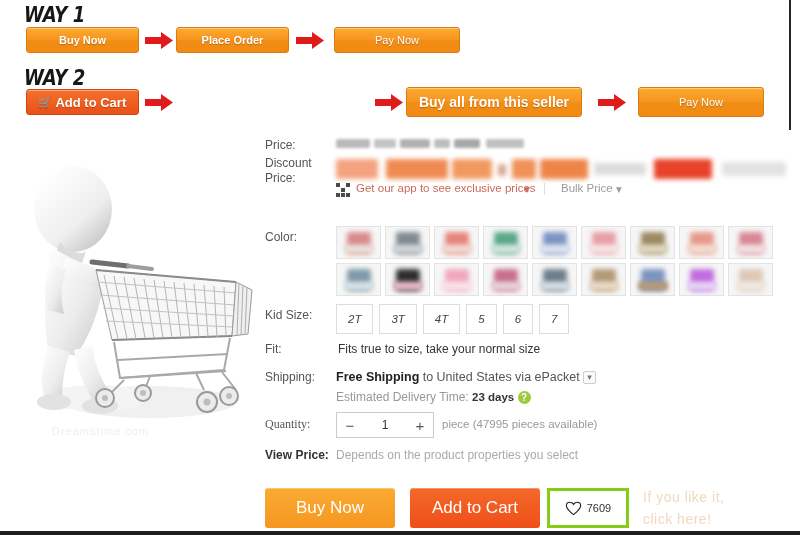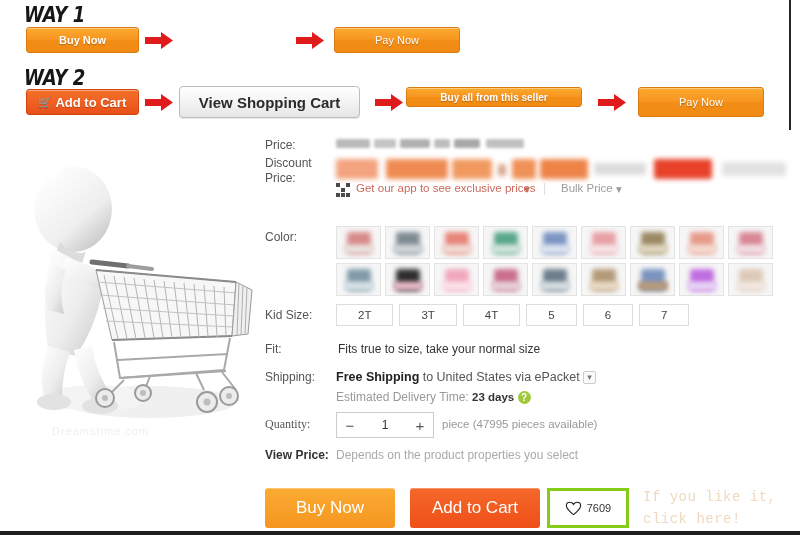--- a/index.html
+++ b/index.html
@@ -123,24 +123,24 @@
     width:24px; height:22px; border-radius:3px; filter: blur(2.6px);
   }
   .sw .blob2{
     position:absolute; left:50%; top:72%; transform:translate(-50%,-50%);
     width:30px; height:9px; filter: blur(2.2px);
   }
 
   
   .chips{ position:absolute; left:78px; display:flex; gap:6px; }
   .chip{
-    min-width:28px; height:22px; padding:0 21px;
+    min-width:28px; height:30px; padding:0 11px;
     border:1px solid #ddd; background:#fff;
     display:flex; align-items:center; justify-content:center;
-    font-size:11.5px; color:#444;
+    font-size:11.5px; color:#444;font-style:italic;
   }
 
   .caret{
     display:inline-block; width:13px; height:13px; border:1px solid #ccc;
     border-radius:2px; text-align:center; line-height:11px; font-size:9px;
     color:#777; background:#fafafa; vertical-align:middle;
   }
   .helpicon{
     display:inline-block; width:13px; height:13px; border-radius:50%;
     background:#9fc93c; color:#fff; font-size:10px; font-weight:bold;
@@ -168,68 +168,68 @@
   #buy-now-main{ background: linear-gradient(to bottom,#fbab33,#f59620); }
   #add-cart-main{ background: linear-gradient(to bottom,#f4682a,#ef4f18); }
   #wish-box{
     position:absolute; height:40px; width:82px;
     border:3px solid #84cc16; background:#fff;
     display:flex; align-items:center; justify-content:center; gap:5px;
   }
   #wish-box .cnt{ font-size:11px; color:#333; }
   .hint{
     position:absolute;
-    font-family:Liberation Mono, monospace;
+    font-family:Liberation Sans, sans-serif;
     font-size:14px; color:#f0d9c0; line-height:22px; letter-spacing:0.5px;
   }
   #bottom-border{
     position:absolute; left:0; bottom:0; width:800px; height:4px; background:#1e1e1e;
   }
 </style>
 </head>
 <body>
 
 <div id="instructions">
 
   <div id="way1-label" class="way-label">WAY 1</div>
 
   <div id="way1-row" class="flow-row">
     <div class="btn-orange" style="left:26px;width:113px;">Buy Now</div>
 
     <svg class="arrow" style="left:145px;" viewBox="0 0 28 17">
       <polygon points="0,5 16,5 16,0 28,8.5 16,17 16,12 0,12" fill="#e01b1b"></polygon>
     </svg>
 
+    <div class="btn-orange" style="left:176px;width:113px;">Place Order</div>
 
     <svg class="arrow" style="left:296px;" viewBox="0 0 28 17">
       <polygon points="0,5 16,5 16,0 28,8.5 16,17 16,12 0,12" fill="#e01b1b"></polygon>
     </svg>
 
     <div class="btn-orange" style="left:334px;width:126px;font-weight:normal;">Pay Now</div>
   </div>
 
   <div id="way2-label" class="way-label">WAY 2</div>
 
   <div id="way2-row" class="flow-row">
     <div class="btn-orange btn-red" style="left:26px;width:113px;font-size:13px;">
       <span class="cart-glyph">🛒</span>
       <span>Add to Cart</span>
     </div>
 
     <svg class="arrow" style="left:145px;" viewBox="0 0 28 17">
       <polygon points="0,5 16,5 16,0 28,8.5 16,17 16,12 0,12" fill="#e01b1b"></polygon>
     </svg>
 
-    <div class="btn-grey" style="left:179px;width:181px;">View Shopping Cart</div>
 
     <svg class="arrow" style="left:375px;" viewBox="0 0 28 17">
       <polygon points="0,5 16,5 16,0 28,8.5 16,17 16,12 0,12" fill="#e01b1b"></polygon>
     </svg>
 
-    <div class="btn-orange" style="left:406px;width:176px;top:-2px;height:20px;font-size:10px;">Buy all from this seller</div>
+    <div class="btn-orange" style="left:406px;width:176px;top:-2px;height:30px;font-size:14px;">Buy all from this seller</div>
 
     <svg class="arrow" style="left:598px;" viewBox="0 0 28 17">
       <polygon points="0,5 16,5 16,0 28,8.5 16,17 16,12 0,12" fill="#e01b1b"></polygon>
     </svg>
 
     <div class="btn-orange" style="left:638px;width:126px;top:-2px;height:30px;font-weight:normal;">Pay Now</div>
   </div>
 </div>
 
 <div id="photo">

